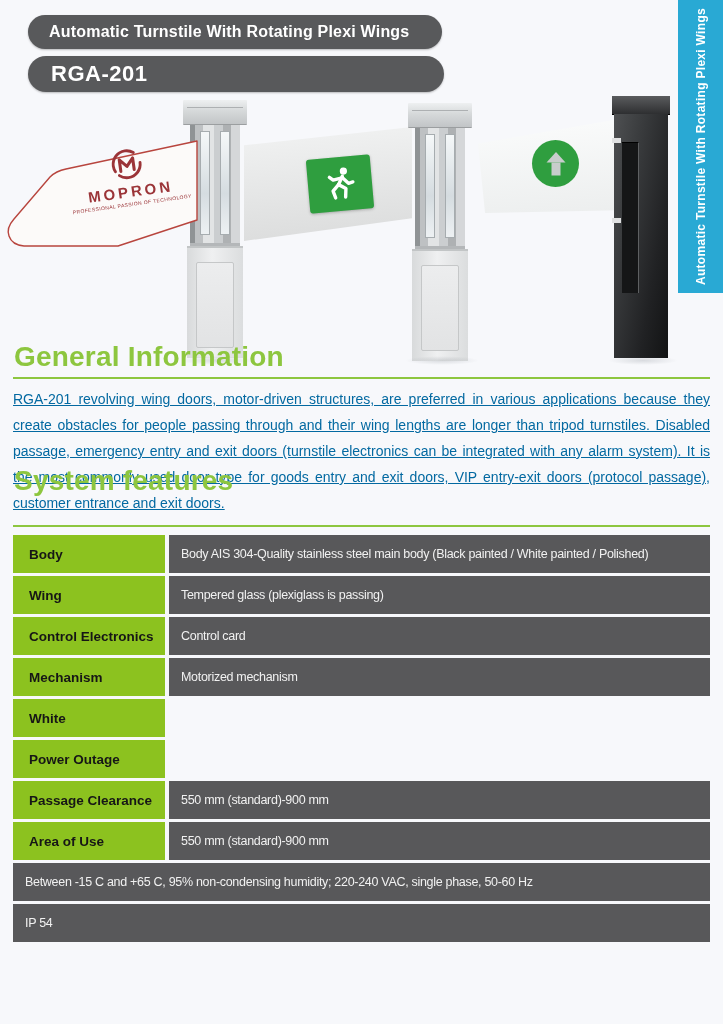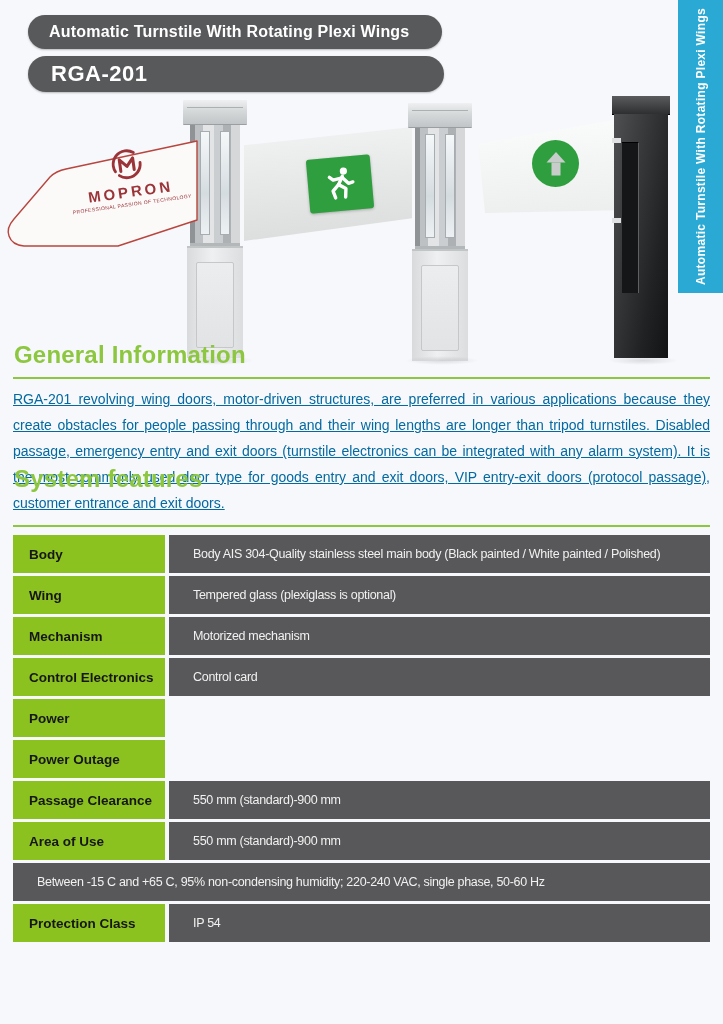--- a/index.html
+++ b/index.html
@@ -86,40 +86,40 @@
   .wing-a{position:absolute;left:0;top:131px;width:210px;height:126px;}
   .logo{
     position:absolute;left:62px;top:146px;width:136px;height:84px;
     transform:rotate(-8deg);display:flex;flex-direction:column;align-items:center;
     color:var(--brand-red,#9B3438);
   }
   .logo .brand{font-size:15px;font-weight:bold;letter-spacing:3px;margin-top:1px;}
   .logo .tagline{font-size:5px;letter-spacing:.4px;margin-top:1px;white-space:nowrap;}
   
   .section-heading{
-    position:absolute;left:14px;font-size:24px;font-weight:bold;
+    position:absolute;left:14px;font-size:28px;font-weight:bold;
     color:var(--accent-green,#8DC63F);letter-spacing:.2px;
   }
   .rule{position:absolute;left:13px;width:697px;height:2px;background:var(--accent-green,#8DC63F);}
   .info-text{
     position:absolute;left:13px;top:386px;width:697px;
     font-size:14px;line-height:26px;text-align:justify;color:#0369a1;text-decoration:underline;
   }
   
   .feat-table{position:absolute;left:13px;top:535px;width:697px;}
   .feat-row{display:flex;margin-bottom:3px;}
   .feat-label{
     width:152px;min-height:38px;margin-right:4px;flex:none;
     background:var(--table-label-green,#8CC21F);
     display:flex;align-items:center;padding-left:16px;box-sizing:border-box;
     font-size:13.5px;font-weight:bold;color:#161616;line-height:15px;
   }
   .feat-value{
     flex:1;min-height:38px;background:var(--table-value-gray,#58585A);
-    display:flex;align-items:center;padding-left:24px;padding-right:6px;box-sizing:border-box;
+    display:flex;align-items:center;padding-left:12px;padding-right:6px;box-sizing:border-box;
     font-size:12.5px;letter-spacing:-.3px;color:#F1F1F1;line-height:15px;
   }
 </style>
 </head>
 <body>
 
 <div class="page">
 
   <div class="pill pill-title">
     <span>Automatic Turnstile With Rotating Plexi Wings</span>
@@ -216,46 +216,45 @@
 
   <div class="section-heading" style="top:465px;">System features</div>
   <div class="rule" style="top:525px;"></div>
   <div class="feat-table">
       <div class="feat-row">
         <div class="feat-label">Body</div>
         <div class="feat-value">Body AIS 304-Quality stainless steel main body (Black painted / White painted / Polished)</div>
       </div>
       <div class="feat-row">
         <div class="feat-label">Wing</div>
-        <div class="feat-value">Tempered glass (plexiglass is optional)</div>
+        <div class="feat-value">Tempered glass (plexiglass is passing)</div>
+      </div>
+      <div class="feat-row">
+        <div class="feat-label">Control Electronics</div>
+        <div class="feat-value">Control card</div>
       </div>
       <div class="feat-row">
         <div class="feat-label">Mechanism</div>
         <div class="feat-value">Motorized mechanism</div>
       </div>
       <div class="feat-row">
-        <div class="feat-label">Control Electronics</div>
-        <div class="feat-value">Control card</div>
-      </div>
-      <div class="feat-row">
-        <div class="feat-label">Power</div>
+        <div class="feat-label">White</div>
       </div>
       <div class="feat-row">
         <div class="feat-label">Power Outage</div>
       </div>
       <div class="feat-row">
         <div class="feat-label">Passage Clearance</div>
         <div class="feat-value">550 mm (standard)-900 mm</div>
       </div>
       <div class="feat-row">
         <div class="feat-label">Area of Use</div>
         <div class="feat-value">550 mm (standard)-900 mm</div>
       </div>
       <div class="feat-row">
         <div class="feat-value">Between -15 C and +65 C, 95% non-condensing humidity; 220-240 VAC, single phase, 50-60 Hz</div>
       </div>
       <div class="feat-row">
-        <div class="feat-label">Protection Class</div>
         <div class="feat-value">IP 54</div>
       </div>
     </div>
 
 </div>
 
 </body></html>

